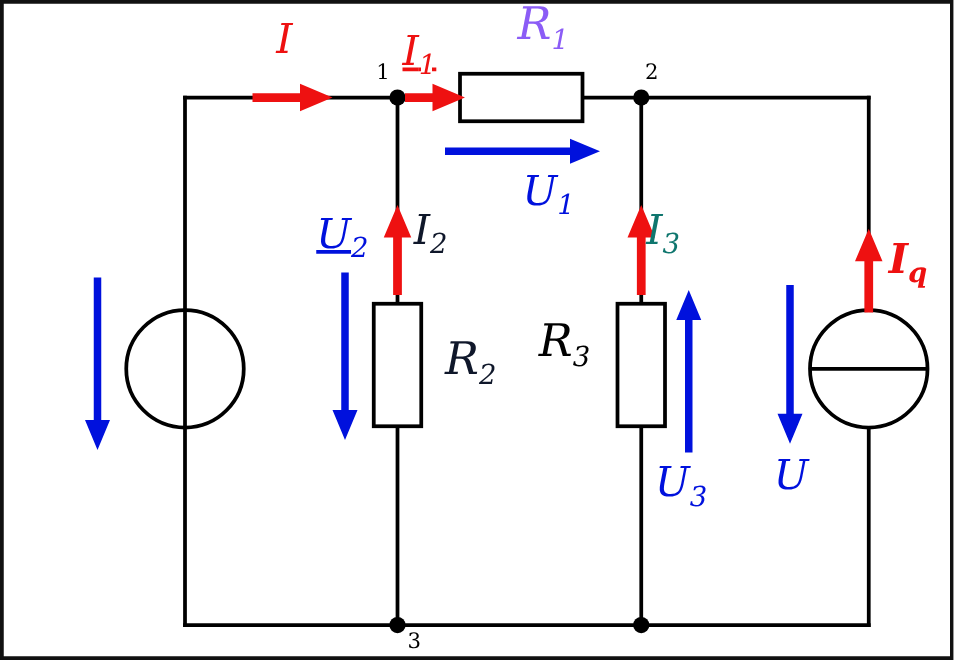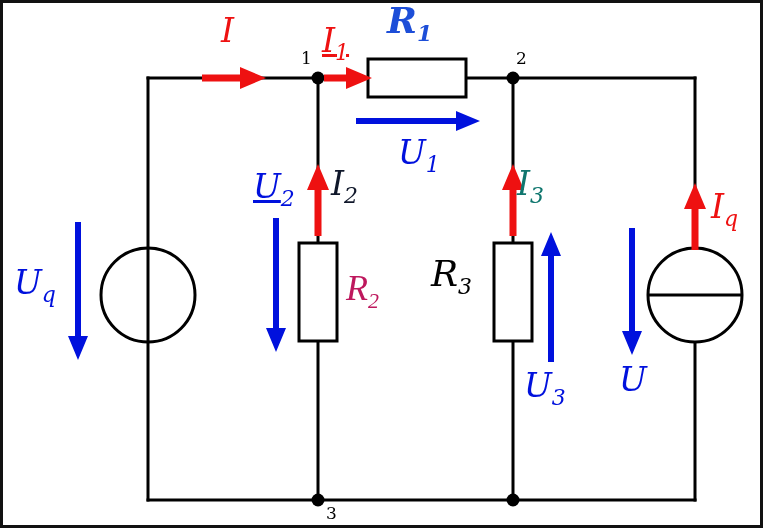--- a/index.html
+++ b/index.html
@@ -80,34 +80,33 @@
 
     <g stroke="none" fill="#0011dd">
       <path d="M356,118 H456 V111 L480,121 L456,131 V124 H356 Z"></path>
       <path d="M273,218 V328 H266 L276,352 L286,328 H279 V218 Z"></path>
       <path d="M548,362 V256 H541 L551,232 L561,256 H554 V362 Z"></path>
       <path d="M629,228 V331 H622 L632,355 L642,331 H635 V228 Z"></path>
       <path d="M75,222 V336 H68 L78,360 L88,336 H81 V222 Z"></path>
     </g>
   </svg>
 
-  <div class="lbl big" style="left: 387px; top: 2px; color: #1d4ed8; font-weight: bold;"><span>R</span><sub>1</sub></div>
-  <div class="lbl big" style="left: 346px; top: 270px; color: #be185d; font-family: Liberation Serif, serif;"><span>R</span><sub>2</sub></div>
+  <div class="lbl big" style="left: 414px; top: 2px; color: #8b5cf6;"><span>R</span><sub>1</sub></div>
+  <div class="lbl big" style="left: 356px; top: 270px; color: #0f172a;"><span>R</span><sub>2</sub></div>
   <div class="lbl big" style="left: 431px; top: 256px; color: rgb(0, 0, 0);"><span>R</span><sub>3</sub></div>
 
   <div class="lbl" style="left: 221px; top: 14px; color: rgb(238, 17, 17);"><span>I</span><sub></sub></div>
   <div class="lbl" style="left: 322px; top: 24px; color: rgb(238, 17, 17); text-decoration: underline;"><span>I</span><sub>1</sub></div>
   <div class="lbl" style="left: 331px; top: 167px; color: #0f172a;"><span>I</span><sub>2</sub></div>
   <div class="lbl" style="left: 517px; top: 167px; color: #0f766e;"><span>I</span><sub>3</sub></div>
-  <div class="lbl" style="left: 711px; top: 190px; color: rgb(238, 17, 17);"><span>I</span><sub>q</sub></div>
+  <div class="lbl" style="left: 711px; top: 190px; color: rgb(238, 17, 17); font-weight: bold;"><span>I</span><sub>q</sub></div>
 
-  <div class="lbl" style="left: 398px; top: 136px; color: rgb(0, 17, 221);"><span>U</span><sub>1</sub></div>
+  <div class="lbl" style="left: 418px; top: 136px; color: rgb(0, 17, 221);"><span>U</span><sub>1</sub></div>
   <div class="lbl" style="left: 253px; top: 170px; color: rgb(0, 17, 221); text-decoration: underline;"><span>U</span><sub>2</sub></div>
   <div class="lbl" style="left: 524px; top: 369px; color: rgb(0, 17, 221); text-align: right;"><span>U</span><sub>3</sub></div>
   <div class="lbl" style="left: 619px; top: 363px; color: rgb(0, 17, 221);"><span>U</span><sub></sub></div>
-  <div class="lbl" style="left: 14px; top: 266px; color: rgb(0, 17, 221);"><span>U</span><sub>q</sub></div>
 
   <div class="nodeNum" style="left:301px;top:50px;">1</div>
   <div class="nodeNum" style="left:516px;top:50px;">2</div>
   <div class="nodeNum" style="left:326px;top:505px;">3</div>
 
   <div class="frame"></div>
 </div>
 
 </body></html>

